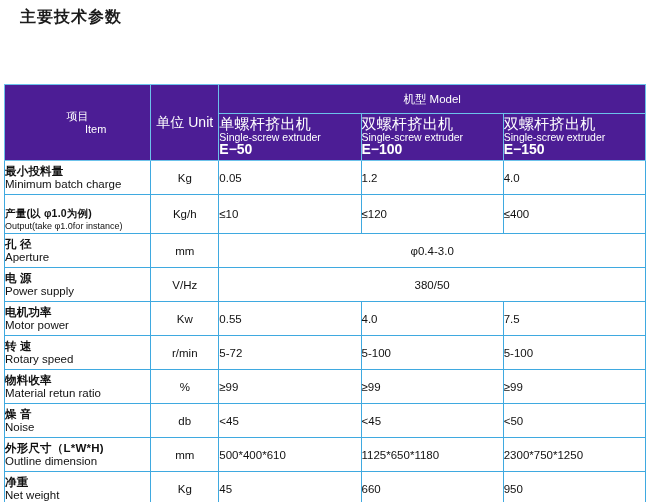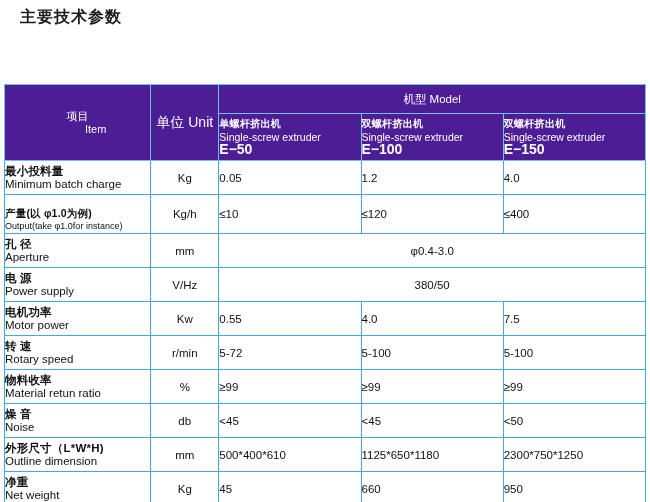--- a/index.html
+++ b/index.html
@@ -82,21 +82,21 @@
     border-color: #6cc2ea !important;
   }
   .hdr-mcell {
     font-size: 10.5px;
     line-height: 12.5px;
     text-align: left;
     padding: 3px 0 3px 8px;
     height: 46px;
     border-color: #6cc2ea !important;
   }
-  .hdr-mcell .cn { font-weight: bold; font-size: 10px; letter-spacing: 0.3px;}
+  .hdr-mcell .cn { font-weight: normal; font-size: 15px; letter-spacing: 0.3px;}
   .hdr-mcell .en { font-size: 10.5px; }
   .hdr-mcell .code { font-weight: bold; font-size: 14px; }
 
   
   tbody td { background: #ffffff; height: 33px; }
   .c-item {
     padding: 2px 0 2px 8px;
     line-height: 13px;
   }
   .c-item .cn {

